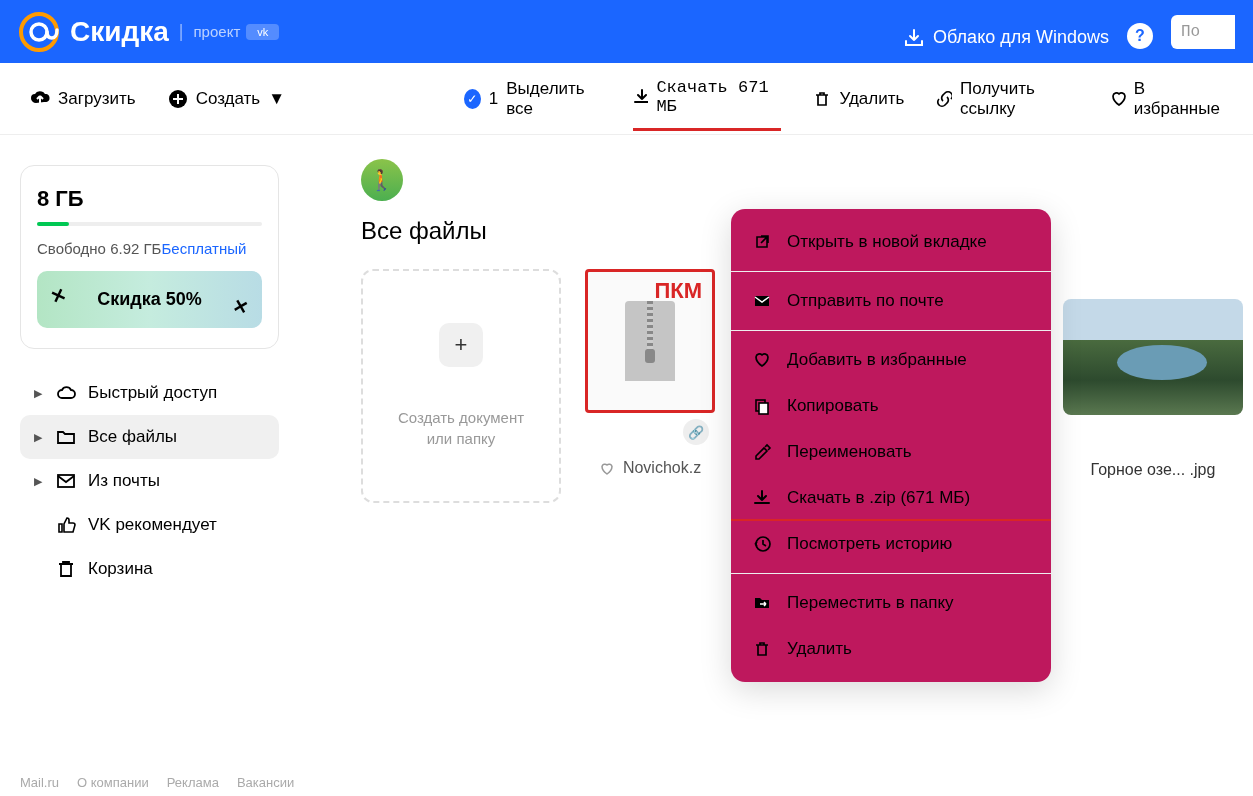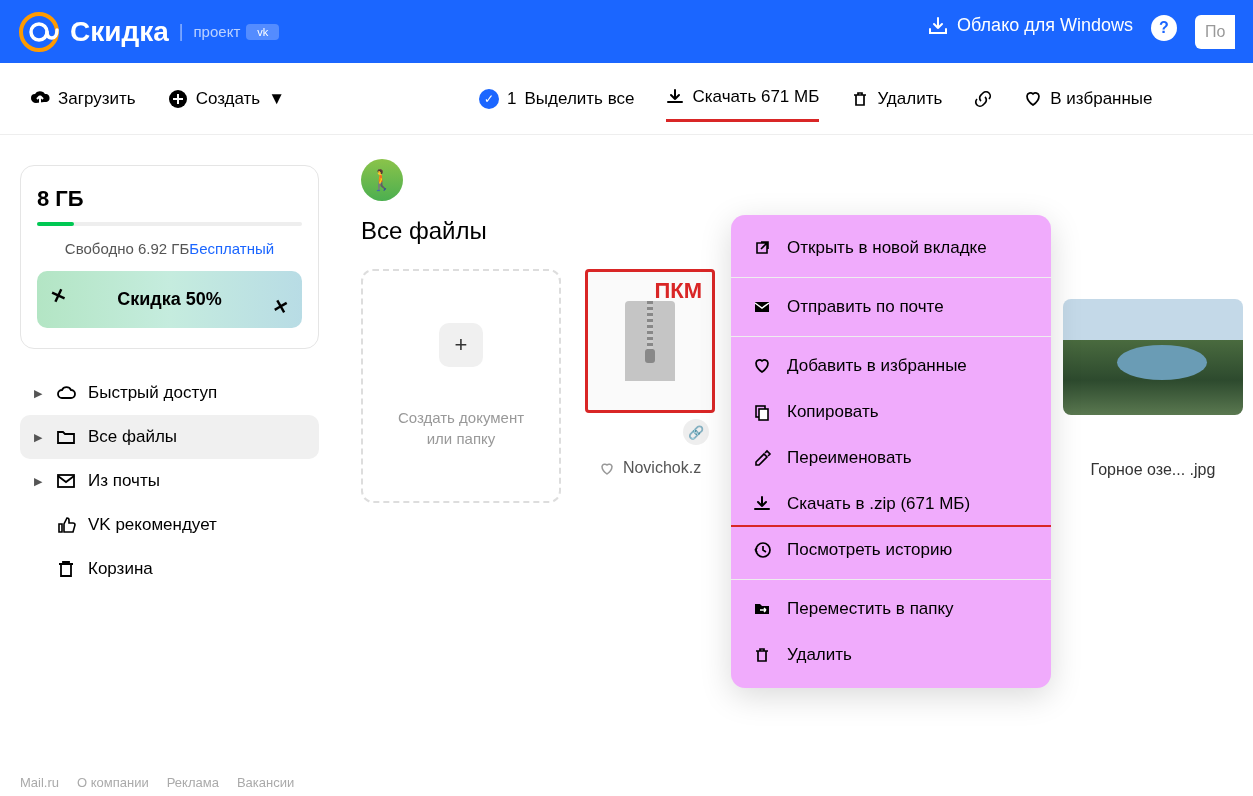--- a/index.html
+++ b/index.html
@@ -5,36 +5,36 @@
 * { box-sizing: border-box; margin: 0; padding: 0; }
 body { font-family: -apple-system, BlinkMacSystemFont, "Segoe UI", Arial, sans-serif; width: 1253px; height: 796px; background: #fff; overflow: hidden; position: relative; }
 .header { background: #1b66ff; height: 63px; display: flex; align-items: center; padding: 0 18px; color: #fff; }
 .logo { display: flex; align-items: center; gap: 10px; }
 .logo-icon { width: 42px; height: 42px; }
 .logo-text { font-size: 28px; font-weight: 600; }
 .logo-divider { color: rgba(255,255,255,0.5); margin: 0 10px; font-size: 18px; }
 .project-vk { color: rgba(255,255,255,0.7); font-size: 15px; display: flex; align-items: flex-end; gap: 6px; }
 .vk-badge { background: rgba(255,255,255,0.25); border-radius: 4px; padding: 2px 11px; font-size: 11px; color: #fff; }
 .spacer { flex: 1; }
-.header-right { display: flex; align-items: flex-start; gap: 18px; }
+.header-right { display: flex; align-items: flex-end; gap: 18px; }
 .win-btn { display: flex; align-items: center; gap: 8px; color: #fff; font-size: 18px; }
 .help-icon { background: #fff; color: #1b66ff; width: 26px; height: 26px; border-radius: 50%; display: flex; align-items: center; justify-content: center; font-weight: bold; font-size: 16px; }
-.search-stub { background: #fff; border-radius: 6px 0 0 6px; padding: 8px 10px; color: #999; font-size: 16px; width: 40px; overflow: hidden; }
+.search-stub { background: #fff; border-radius: 6px 0 0 6px; padding: 8px 10px; color: #999; font-size: 16px; width: 64px; overflow: hidden; font-family: Liberation Mono, monospace; }
 .toolbar { height: 72px; display: flex; align-items: center; padding: 0 30px; gap: 32px; border-bottom: 1px solid #eee; font-size: 17px; }
 .tb-item { display: flex; align-items: center; gap: 8px; cursor: pointer; }
-.tb-item.download { border-bottom: 3px solid #d92626; padding-bottom: 12px; margin-top: 12px; }
+.tb-item.download { border-bottom: 3px solid #d92626; padding-bottom: 12px; margin-top: 12px; font-family: Liberation Mono, monospace; }
 .check-badge { background: #1b66ff; color: #fff; width: 20px; height: 20px; border-radius: 50%; display: flex; align-items: center; justify-content: center; font-size: 12px; }
 .tb-count { font-size: 17px; }
-.main { display: flex; height: calc(100% - 119px - 30px); }
+.main { display: flex; height: calc(100% - 119px - 30px); gap: 40px; }
 .sidebar { width: 345px; padding: 30px 12px 0 20px; }
 .storage-card { border: 1px solid #e5e5e5; border-radius: 14px; padding: 20px 16px; }
 .storage-title { font-size: 22px; font-weight: 600; margin-bottom: 10px; }
 .storage-bar { height: 4px; background: #eee; border-radius: 2px; margin-bottom: 14px; position: relative; }
 .storage-fill { height: 100%; width: 14%; background: #00c853; border-radius: 2px; }
-.storage-info { display: flex; justify-content: center; font-size: 15px; }
+.storage-info { display: flex; justify-content: flex-start; font-size: 15px; }
 .storage-free { color: #555; }
 .storage-plan { color: #1b66ff; }
 .promo { background: linear-gradient(90deg, #b3e5c4, #c5ecde, #b8dce5); border-radius: 10px; padding: 18px; margin-top: 14px; text-align: center; font-size: 18px; font-weight: 600; position: relative; }
 .promo-deco { position: absolute; font-size: 18px; }
 .promo-deco.l { left: 14px; top: 14px; transform: rotate(-20deg); }
 .promo-deco.r { right: 14px; bottom: 10px; transform: rotate(15deg); }
 .nav { margin-top: 22px; }
 .nav-item { display: flex; align-items: center; gap: 12px; padding: 12px 14px; font-size: 17px; border-radius: 10px; cursor: pointer; }
 .nav-item.active { background: #f0f0f0; }
 .nav-chevron { font-size: 11px; color: #555; width: 10px; }
@@ -52,21 +52,21 @@
 .pkm-label { position: absolute; top: 6px; right: 10px; color: #d92626; font-size: 22px; font-weight: bold; }
 .zip-icon { width: 50px; height: 80px; background: #c5c5c5; border-radius: 4px 4px 0 0; position: relative; }
 .zip-zipper { position: absolute; left: 50%; transform: translateX(-50%); top: 0; width: 6px; height: 50px; background: repeating-linear-gradient(#888, #888 3px, #ccc 3px, #ccc 6px); }
 .zip-pull { position: absolute; left: 50%; transform: translateX(-50%); top: 48px; width: 10px; height: 14px; background: #888; border-radius: 3px; }
 .file-name-row { display: flex; align-items: center; justify-content: center; gap: 8px; margin-top: 46px; color: #555; font-size: 16px; }
 .link-badge { background: #eee; width: 26px; height: 26px; border-radius: 50%; display: flex; align-items: center; justify-content: center; position: absolute; right: 6px; top: 150px; font-size: 13px; }
 .file-img { width: 180px; }
 .img-thumb { height: 116px; border-radius: 8px; background: linear-gradient(#c4d9e8 0%, #c4d9e8 35%, #4a6b3f 35%, #2d4a2e 70%, #5a7850 100%); position: relative; overflow: hidden; margin-top: 30px; }
 .img-lake { position: absolute; top: 40%; left: 30%; width: 50%; height: 30%; background: #6a9cb5; border-radius: 50%; }
 .img-name { text-align: center; margin-top: 46px; font-size: 16px; color: #333; }
-.ctx-menu { position: absolute; left: 731px; top: 215px; width: 320px; background: #f0abfc; border-radius: 14px; box-shadow: 0 8px 32px rgba(0,0,0,0.15); padding: 10px 0; z-index: 100; }
+.ctx-menu { position: absolute; left: 731px; top: 209px; width: 320px; background: #be185d; border-radius: 14px; box-shadow: 0 8px 32px rgba(0,0,0,0.15); padding: 10px 0; z-index: 100; }
 .ctx-item { display: flex; align-items: center; gap: 14px; padding: 13px 22px; font-size: 17px; cursor: pointer; }
 .ctx-item.zip { border-bottom: 2px solid #d92626; padding-bottom: 11px; }
 .ctx-divider { height: 1px; background: #eee; margin: 6px 0; }
 .ctx-icon { width: 20px; font-size: 17px; color: #333; }
 .footer { position: absolute; bottom: 6px; left: 20px; display: flex; gap: 18px; font-size: 13px; color: #aaa; }
 svg { display: block; }
 </style>
 </head>
 <body>
 
@@ -129,20 +129,21 @@
   <div class="tb-item">
     <svg width="18" height="18">
         <path d="M3 5h12M7 5V3h4v2m-6 0v10h8V5" fill="none" stroke="#000" stroke-width="1.7"></path>
       </svg>
     <span>Удалить</span>
   </div>
   <div class="tb-item">
     <svg width="18" height="18">
         <path d="M7 11a4 4 0 010-6l2-2a4 4 0 016 6m-4-2a4 4 0 010 6l-2 2a4 4 0 01-6-6" fill="none" stroke="#000" stroke-width="1.7"></path>
       </svg>
+    <span>Получить ссылку</span>
   </div>
   <div class="tb-item">
     <svg width="18" height="18">
         <path d="M9 15s-6-4-6-9a3.5 3.5 0 016-2 3.5 3.5 0 016 2c0 5-6 9-6 9z" fill="none" stroke="#000" stroke-width="1.7"></path>
       </svg>
     <span>В избранные</span>
   </div>
 </div>
 
 <div class="main">

